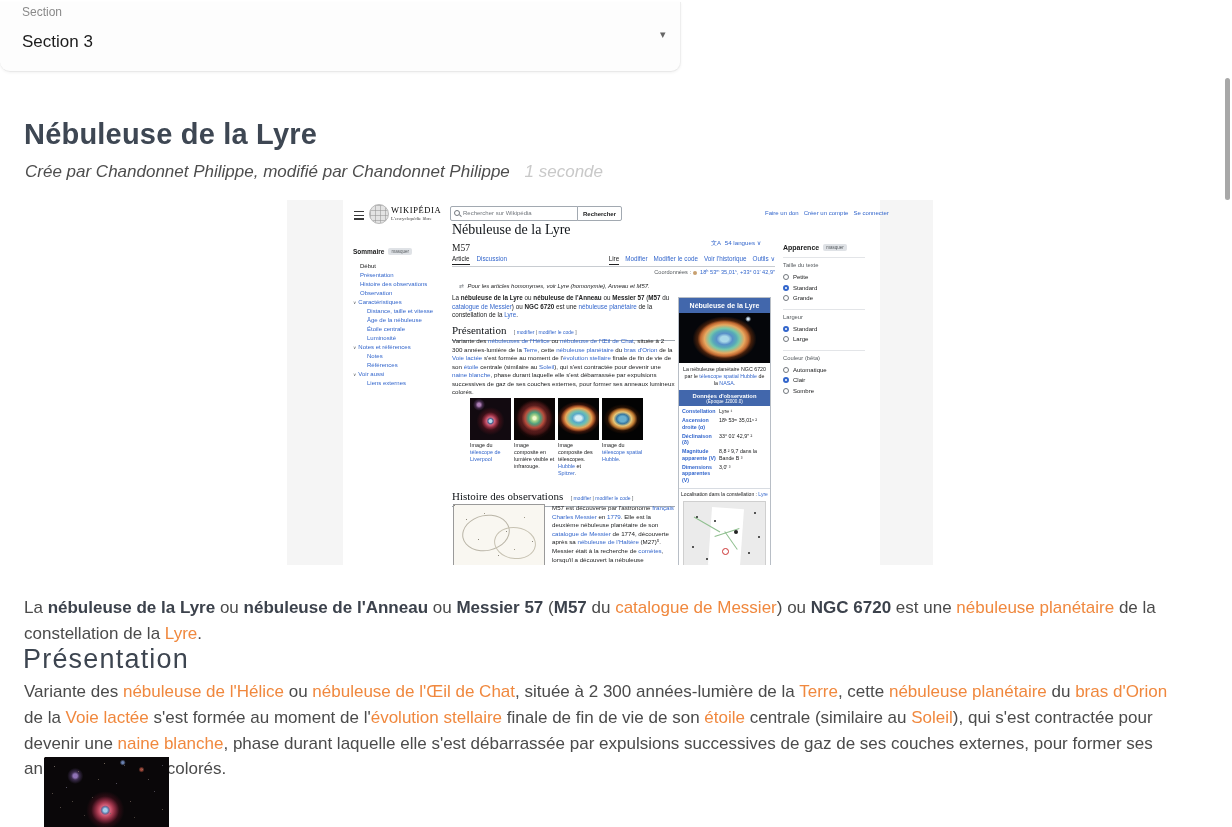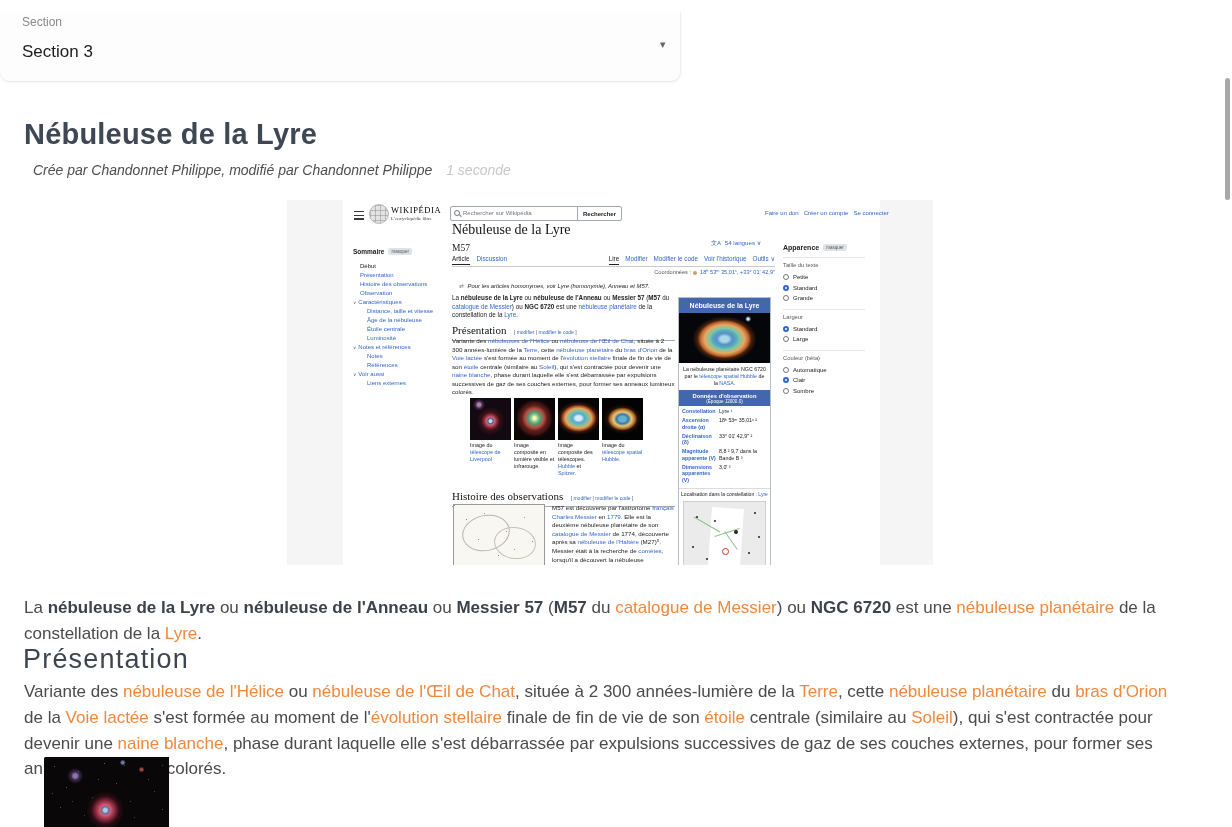--- a/index.html
+++ b/index.html
@@ -3,33 +3,33 @@
 <meta charset="utf-8">
 <style>
   html,body{margin:0;padding:0;}
   body{
     width:1232px;height:827px;position:relative;overflow:hidden;
     background:#ffffff;font-family:"Liberation Sans",sans-serif;
     -webkit-font-smoothing:antialiased;
   }
   
   .select-card{
-    position:absolute;left:0;top:12px;width:680px;height:69px;
+    position:absolute;left:0;top:2px;width:680px;height:69px;
     background:#fdfdfd;border-bottom:1px solid #e9e9e9;border-right:1px solid #eee;
     border-radius:0 0 10px 10px;box-shadow:0 1px 3px rgba(0,0,0,.05);text-decoration:underline;
   }
   .select-label{position:absolute;left:22px;top:3px;font-size:12px;color:#8a8a8a;}
   .select-value{position:absolute;left:22px;top:30px;font-size:17px;color:#1c1c1c;}
   .select-caret{position:absolute;left:660px;top:26px;font-size:11px;color:#666;}
   
   .page-scrollbar{position:absolute;right:0;top:0;width:9px;height:827px;}
   .page-scroll-thumb{position:absolute;right:2px;top:78px;width:5px;height:122px;background:#a8a8a8;border-radius:3px;}
   
   .doc-title{position:absolute;left:24px;top:118px;margin:0;font-size:29px;font-weight:bold;color:#3e4753;letter-spacing:.2px;}
-  .doc-byline{position:absolute;left:25px;top:162px;font-size:14px;font-style:italic;color:#4e4e4e;margin-left:8px;}
+  .doc-byline{position:absolute;left:25px;top:162px;font-size:17px;font-style:italic;color:#4e4e4e;}
   .doc-age{color:#c9c9c9;margin-left:10px;}
   
   .rich{position:absolute;left:24px;width:1166px;font-size:17px;line-height:25.8px;color:#4b4b4b;}
   .rich .seg-b{font-weight:bold;color:#3c424c;}
   .rich .seg-l{color:var(--accent,#f0883e);}
   .doc-h2{position:absolute;left:23px;top:644px;margin:0;font-size:27px;font-weight:500;color:#3d4550;letter-spacing:1.2px;}
   .para1{top:595px;}
   .para2{top:679px;}
   
   .doc-photo{

